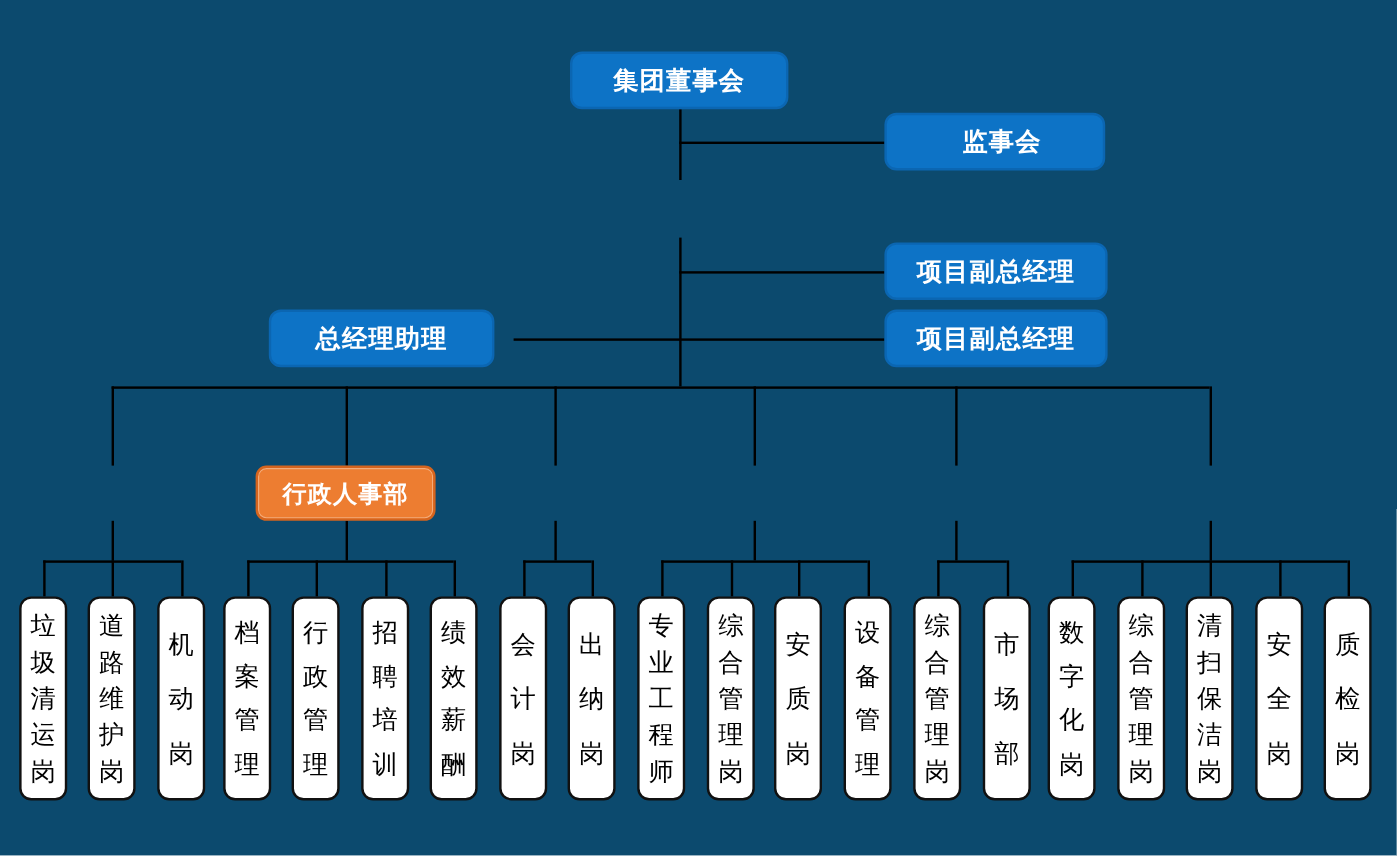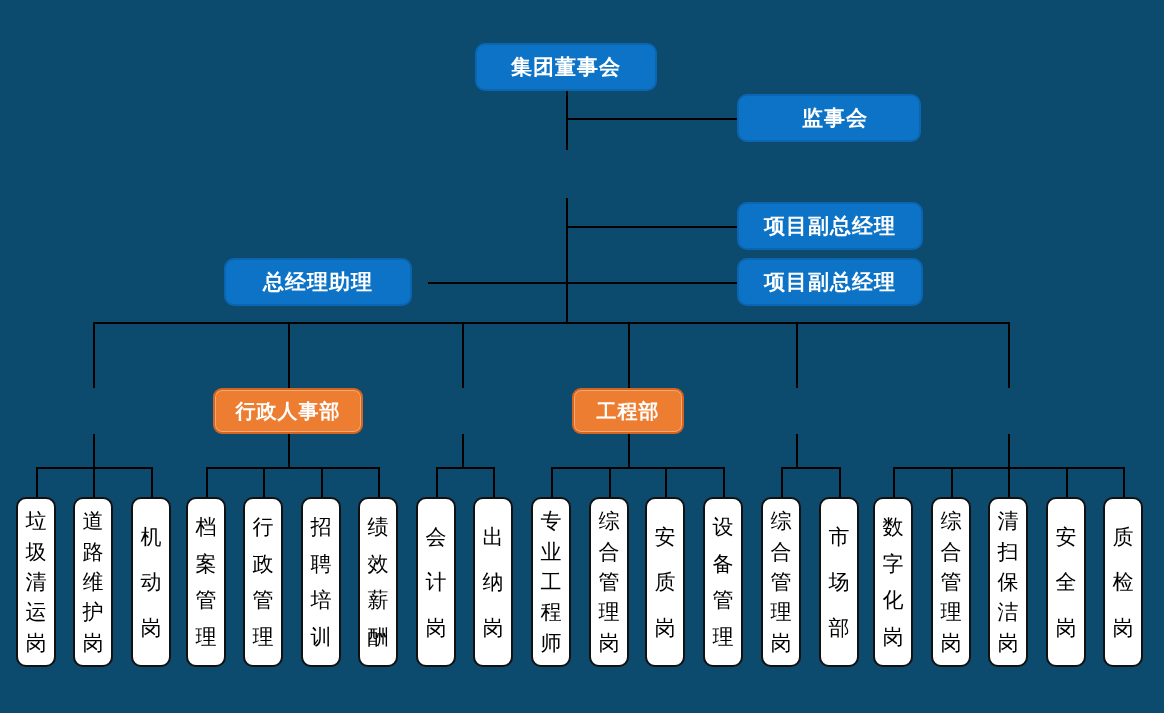--- a/index.html
+++ b/index.html
@@ -124,21 +124,20 @@
   <div class="vline" style="left:1066px; top:467px; height:30px;"></div>
   <div class="vline" style="left:1123px; top:467px; height:30px;"></div>
 
   <div class="node node-blue" style="left:475px; top:43px; width:182px; height:48px;">集团董事会</div>
   <div class="node node-blue" style="left:737px; top:94px; width:184px; height:48px;padding-left:12px;">监事会</div>
   <div class="node node-blue" style="left:737px; top:202px; width:186px; height:48px;">项目副总经理</div>
   <div class="node node-blue" style="left:224px; top:258px; width:188px; height:48px;">总经理助理</div>
   <div class="node node-blue" style="left:737px; top:258px; width:186px; height:48px;">项目副总经理</div>
 
   <div class="node node-orange" style="left:213px; top:388px; width:150px; height:46px;">行政人事部</div>
-  <div class="node node-orange" style="left:572px; top:388px; width:112px; height:46px;">工程部</div>
 
   <div class="node node-pos vtext" style="left:16px; top:497px; width:40px; height:170px;">
       <span>垃</span>
       <span>圾</span>
       <span>清</span>
       <span>运</span>
       <span>岗</span>
     </div>
   <div class="node node-pos vtext" style="left:73px; top:497px; width:40px; height:170px;">
       <span>道</span>

